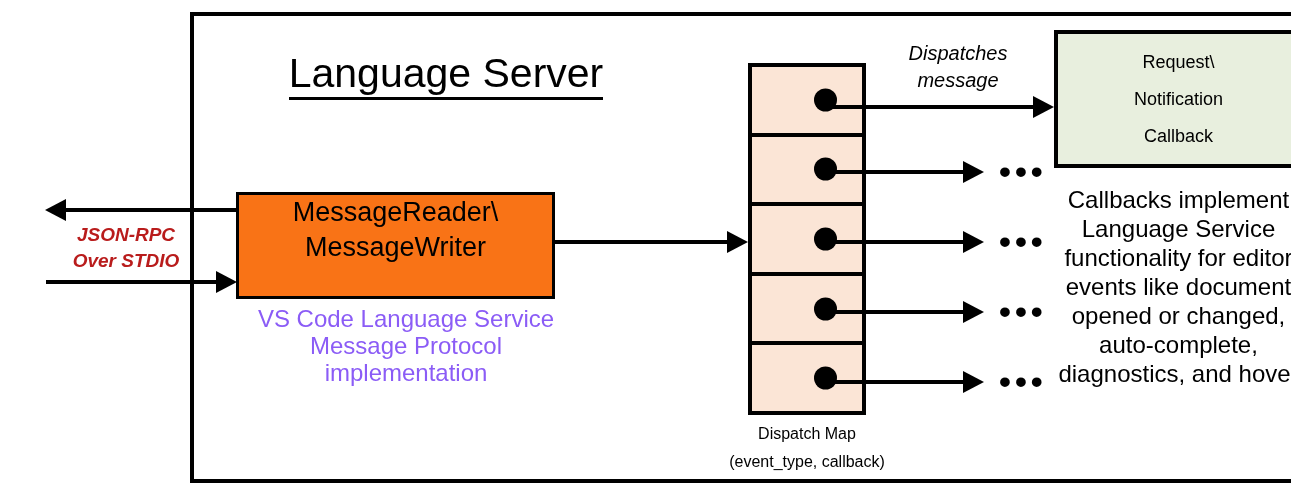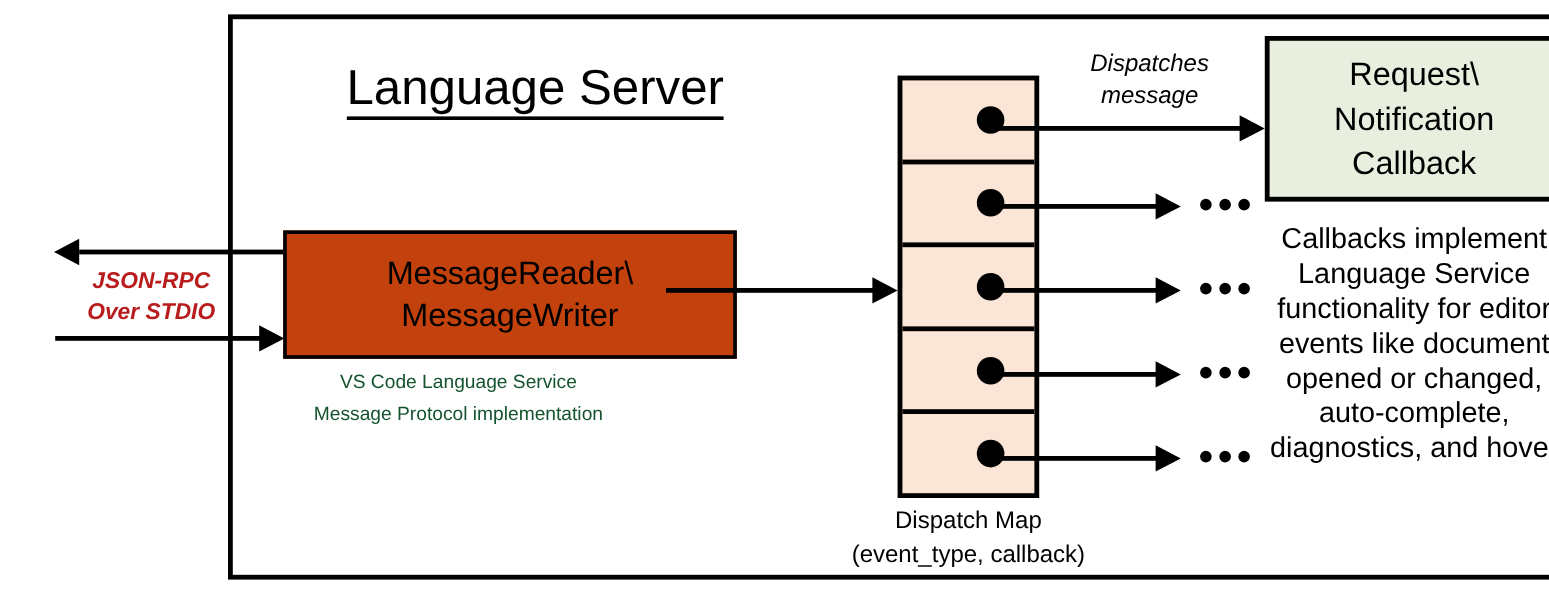--- a/index.html
+++ b/index.html
@@ -46,44 +46,44 @@
   }
   #server-title .u {
     border-bottom: 3px solid #000;
     padding-bottom: 1px;
   }
 
   
   #message-io-box {
     left: 200px;
     top: 192px;
-    width: 378px;
+    width: 319px;
     height: 107px;
-    background: #c2410c;
+    background: #f97316;
     border: 3px solid #000000;
     box-sizing: border-box;
     display: flex;
-    align-items: center;
+    align-items: flex-start;
     justify-content: center;
   }
   #message-io-box .bx-txt {
     font-size: 27px;
     line-height: 35px;
     text-align: center;
     color: #000;
     white-space: pre-line;
   }
   #message-io-caption {
-    left: 176px;
+    left: 200px;
     top: 305px;
     width: 340px;
     text-align: center;
-    font-size: 16px;
+    font-size: 24px;
     line-height: 27px;
-    color: #14532d;
+    color: #8b5cf6;
     white-space: pre-line;
   }
 
   
   #jsonrpc-label {
     left: 20px;
     top: 222px;
     width: 140px;
     text-align: center;
     font-size: 19px;
@@ -139,41 +139,41 @@
     width: 23px;
     height: 23px;
     border-radius: 50%;
     background: #000;
   }
   #dispatch-map-caption {
     left: 640px;
     top: 420px;
     width: 262px;
     text-align: center;
-    font-size: 20px;
+    font-size: 16px;
     line-height: 28px;
     color: #000;
     white-space: pre-line;
   }
 
   
   #callback-box {
     left: 1018px;
     top: 30px;
     width: 249px;
     height: 138px;
     background: #E8EFDE;
     border: 4px solid #000000;
     box-sizing: border-box;
     display: flex;
     align-items: center;
     justify-content: center;
   }
   #callback-box .bx-txt {
-    font-size: 27px;
+    font-size: 18px;
     line-height: 37px;
     text-align: center;
     color: #000;
     white-space: pre-line;
   }
   #callback-caption {
     left: 1010px;
     top: 185px;
     width: 265px;
     text-align: center;

